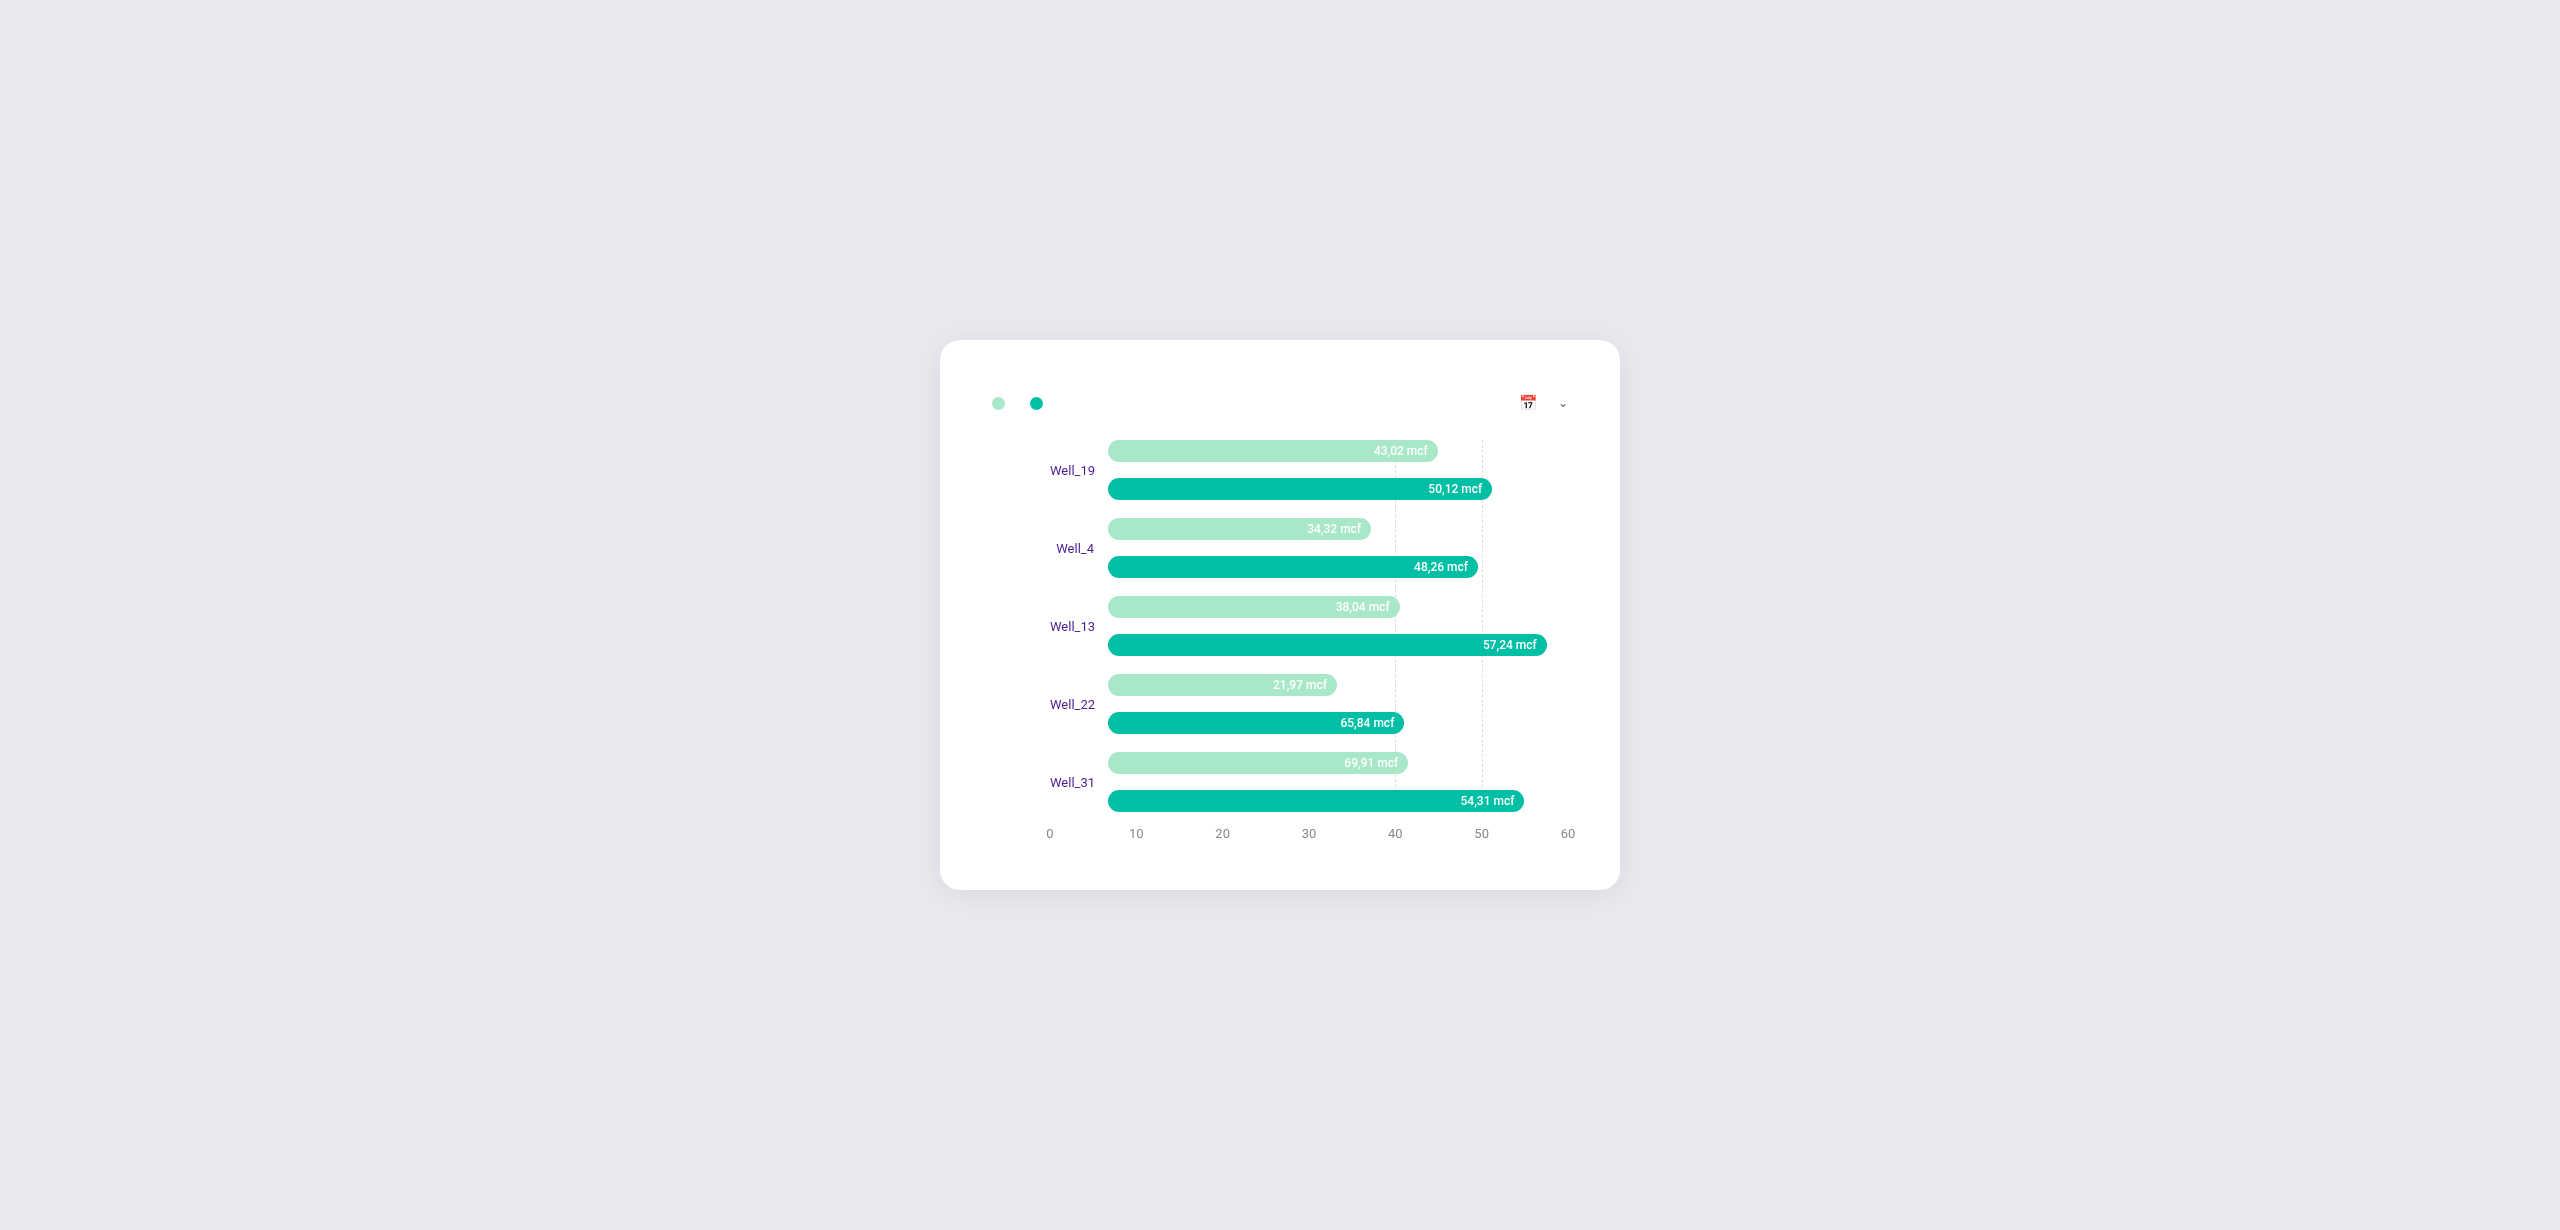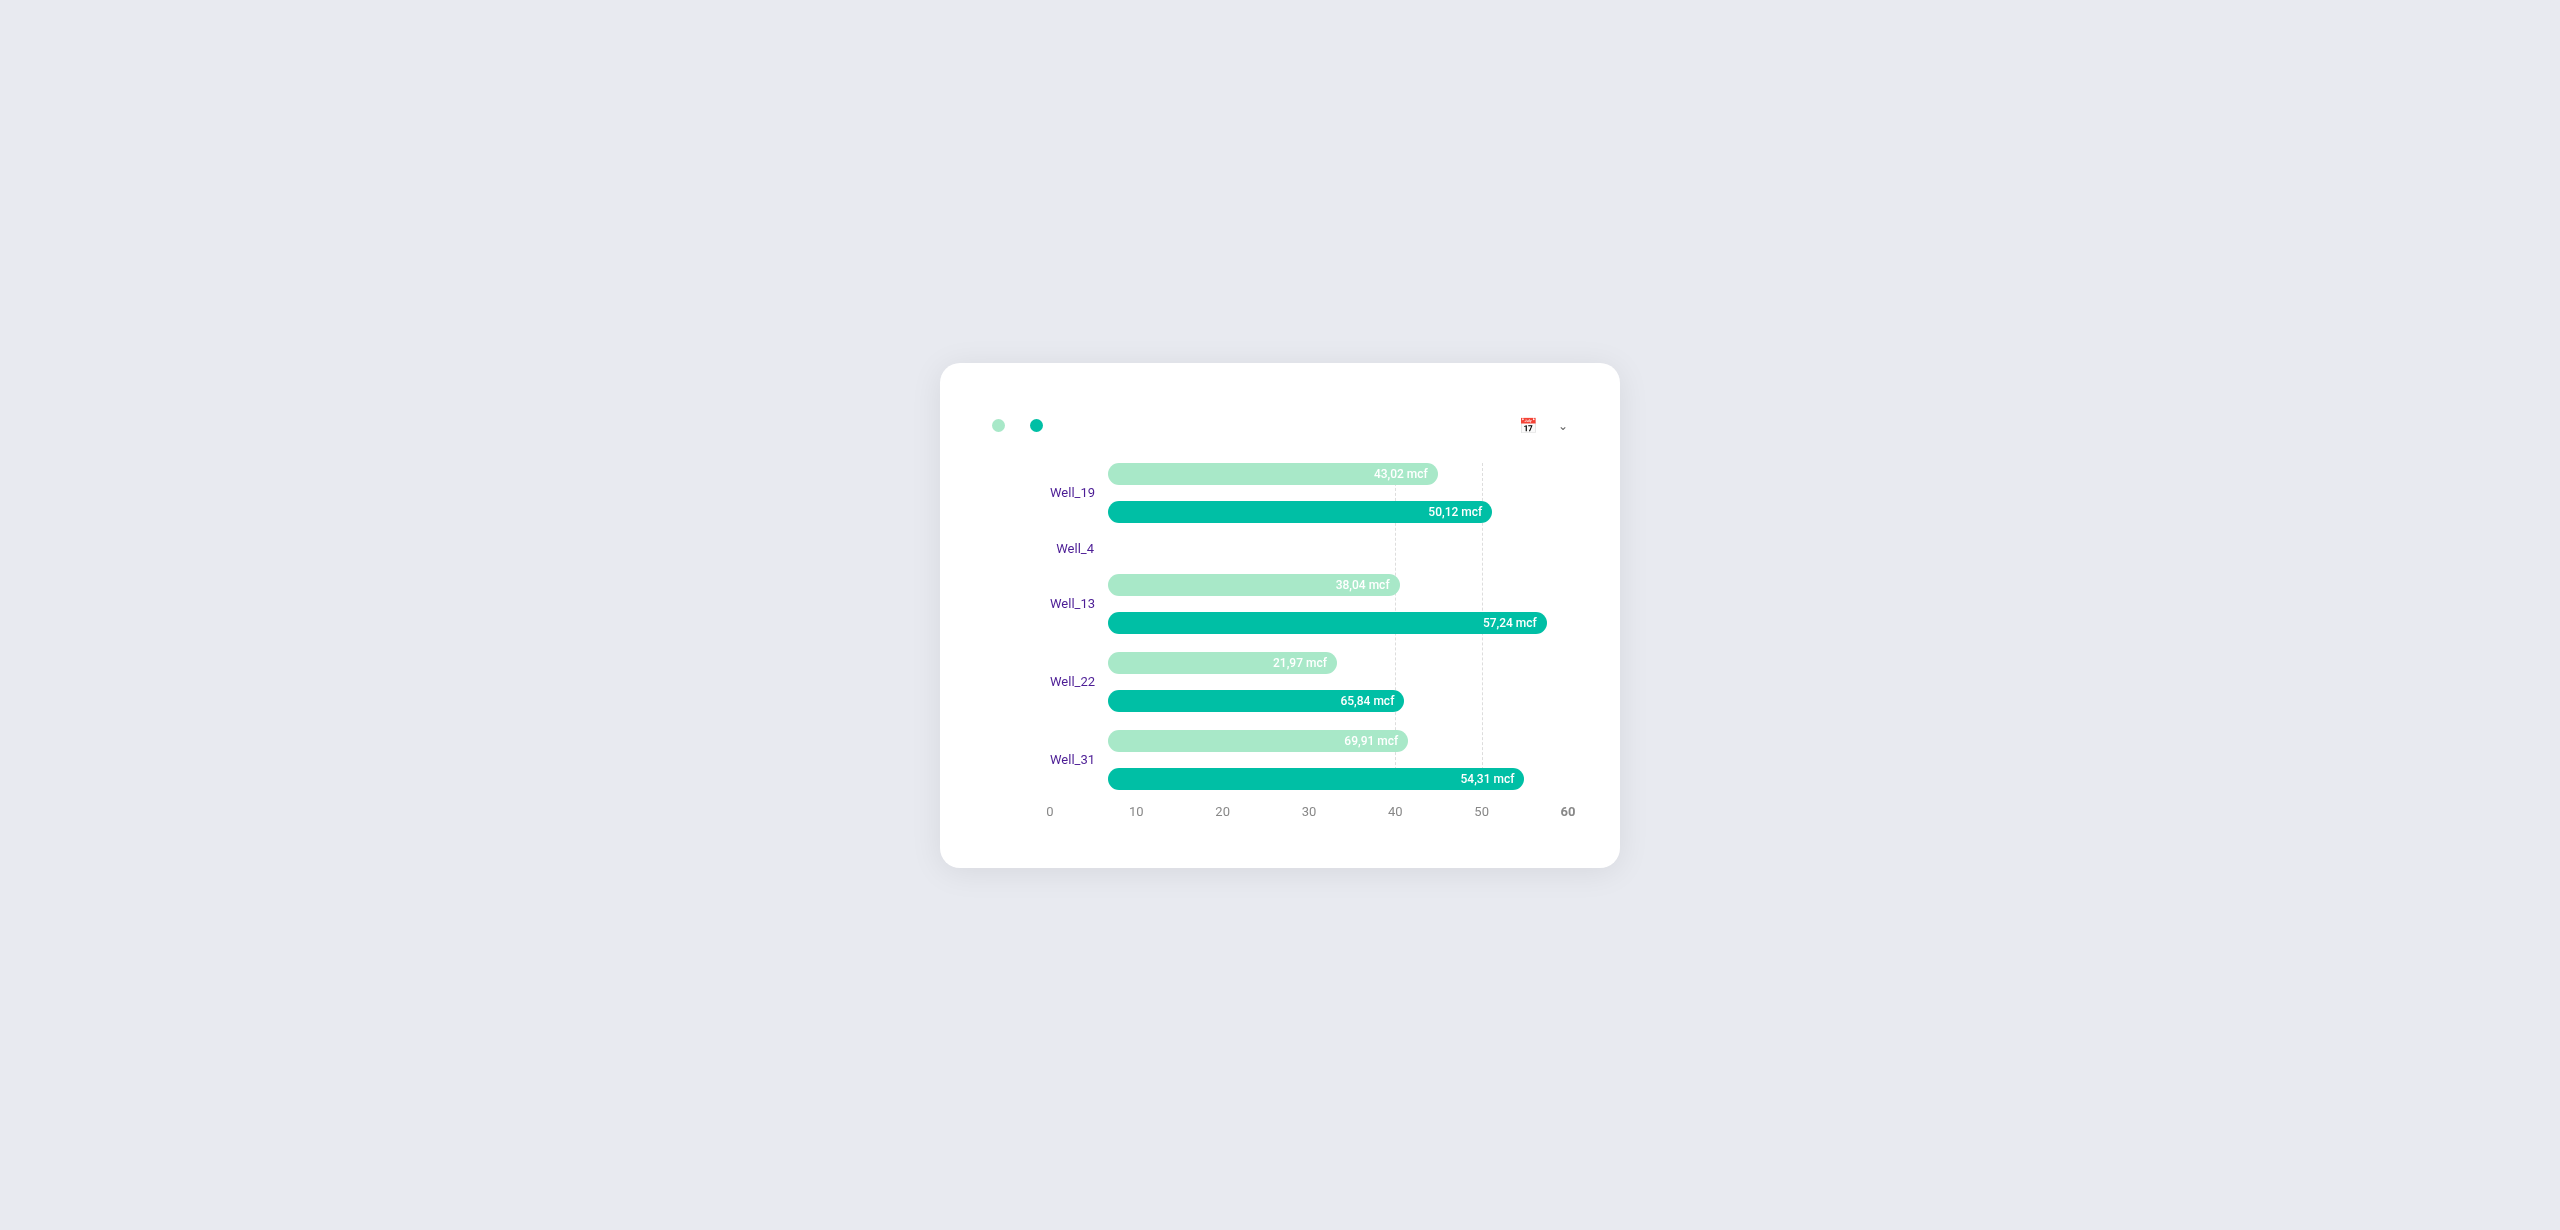--- a/index.html
+++ b/index.html
@@ -267,20 +267,28 @@
           </div>
           <div class="bar-row">
             <div class="bar actual-bar" style="width:83.53%">50,12 mcf</div>
           </div>
         </div>
       </div>
     </div>
         <div class="well-group">
       <div class="well-row">
         <span class="well-label">Well_4</span>
+        <div class="bars-container">
+          <div class="bar-row">
+            <div class="bar target-bar" style="width:57.20%">34,32 mcf</div>
+          </div>
+          <div class="bar-row">
+            <div class="bar actual-bar" style="width:80.43%">48,26 mcf</div>
+          </div>
+        </div>
       </div>
     </div>
         <div class="well-group">
       <div class="well-row">
         <span class="well-label">Well_13</span>
         <div class="bars-container">
           <div class="bar-row">
             <div class="bar target-bar" style="width:63.40%">38,04 mcf</div>
           </div>
           <div class="bar-row">
@@ -320,16 +328,16 @@
 
   <div class="x-axis">
     <div class="x-axis-inner" id="x-axis-inner">
 
     <span class="x-tick" style="left: 0%;">0</span>
         <span class="x-tick" style="left: 16.6667%;">10</span>
         <span class="x-tick" style="left: 33.3333%;">20</span>
         <span class="x-tick" style="left: 50%;">30</span>
         <span class="x-tick" style="left: 66.6667%;">40</span>
         <span class="x-tick" style="left: 83.3333%;">50</span>
-        <span class="x-tick" style="left: 100%; font-weight: bold;">60</span>
+        <span class="x-tick" style="left: 100%;">60</span>
       </div>
   </div>
 </div>
 
 </body></html>

